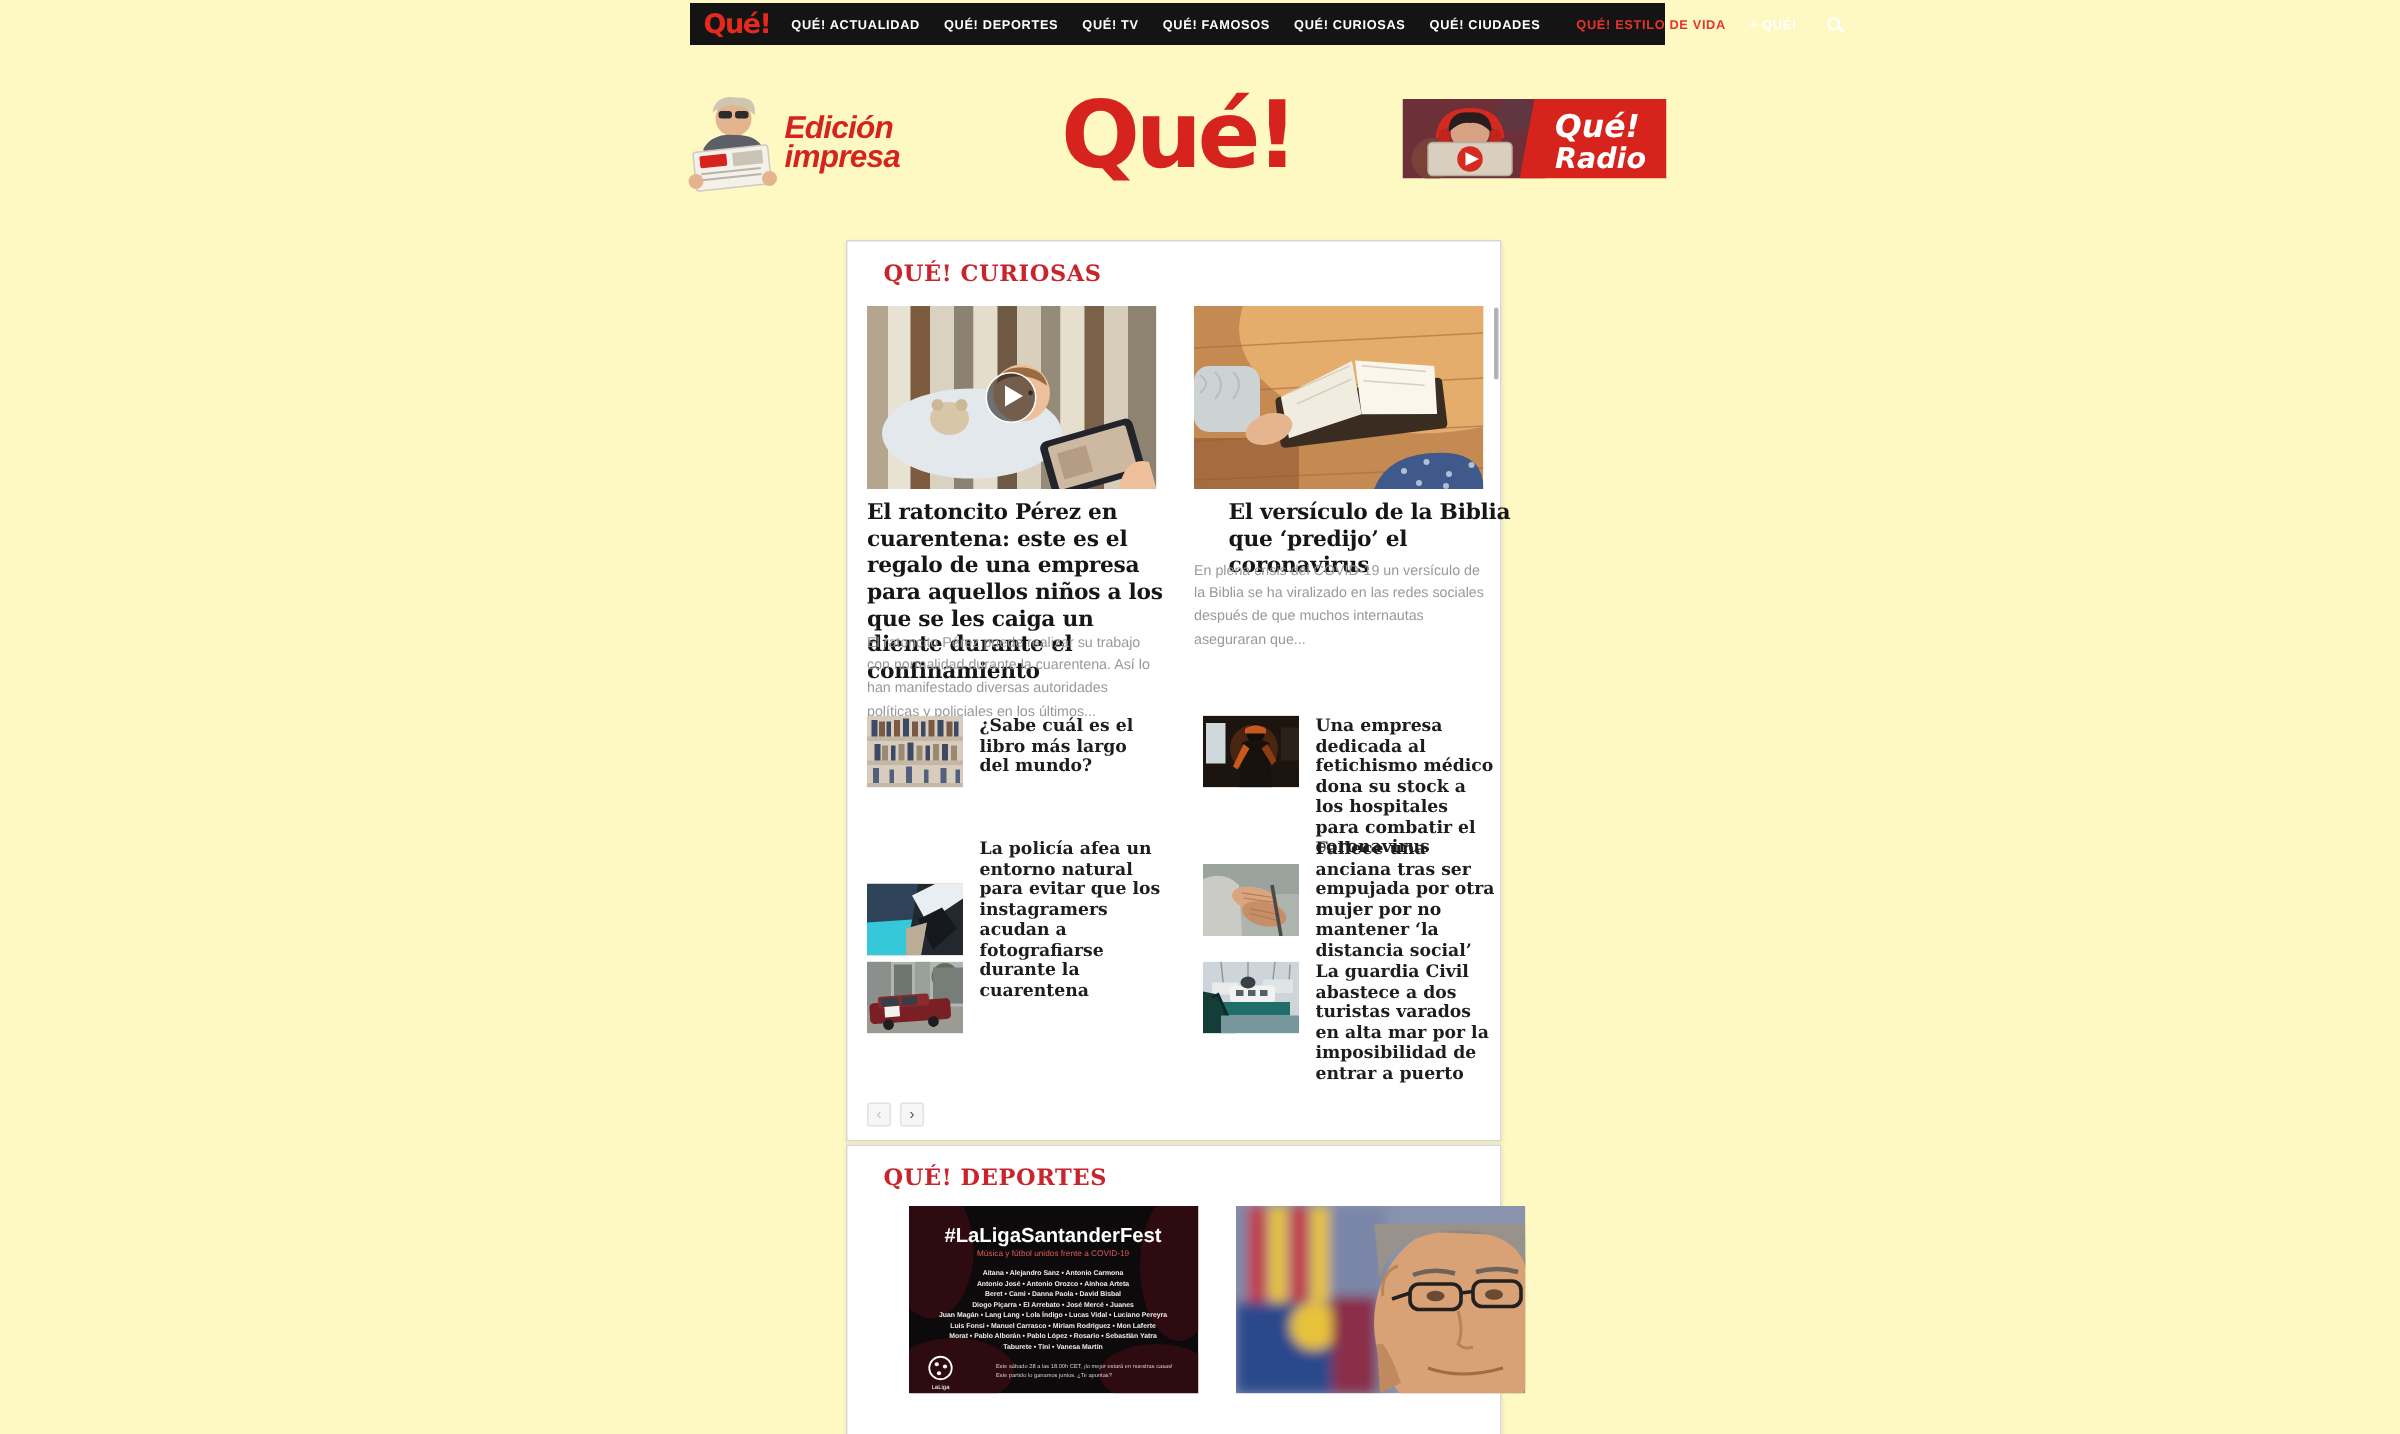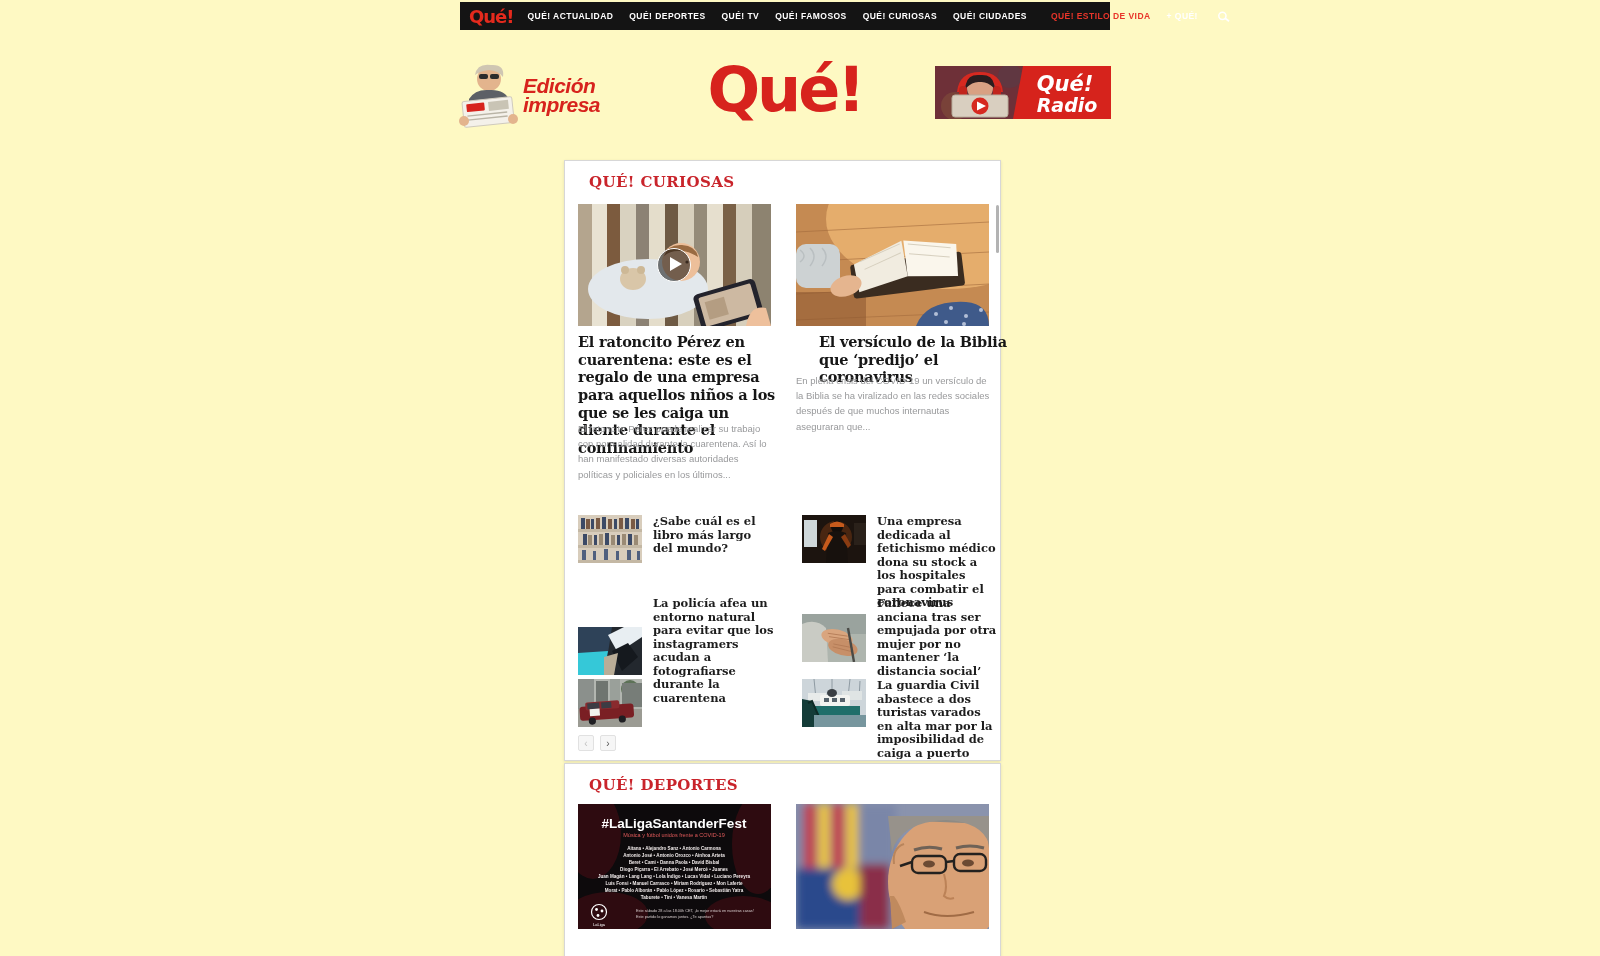--- a/index.html
+++ b/index.html
@@ -40,33 +40,33 @@
   .play-overlay { position:absolute; left:92px; top:87px; width:34px; height:34px;
     border-radius:50%; background:rgba(15,15,15,.55); border:1.5px solid #fff; cursor:pointer; }
   .play-overlay::after { content:""; position:absolute; left:12px; top:8px;
     border-left:12px solid #fff; border-top:7.5px solid transparent; border-bottom:7.5px solid transparent; }
   .headline-lg { position:absolute; top:172px; width:198px; color:#161616;
     font-family:"DejaVu Serif", serif; font-weight:bold; font-size:14.5px; line-height:1.22;
     letter-spacing:-.2px; cursor:pointer; }
   .hl-l { left:13px; } .hl-r { left:230px;margin-left:24px; }
   .excerpt { position:absolute; width:194px; color:#98999b; font-size:9.5px; line-height:1.6; }
   .ex-l { left:13px; top:260px; } .ex-r { left:231px; top:212px; }
-  .small-row { position:absolute; width:196px; display:flex; gap:11px; cursor:pointer;margin-top:38px; }
+  .small-row { position:absolute; width:196px; display:flex; gap:11px; cursor:pointer; }
   .row-c1 { left:13px; } .row-c2 { left:237px; }
   .row-1 { top:316px; } .row-2 { top:398px;align-items:center; } .row-3 { top:480px; }
   .thumb { width:64px; height:48px; flex:none; overflow:hidden; }
   .small-title { color:#1d1d1d; font-family:"DejaVu Serif", serif; font-weight:bold;
     font-size:11.5px; line-height:1.18; }
   .pager { position:absolute; left:13px; top:574px; display:flex; gap:6px; }
   .pager button { width:16px; height:16px; background:#f6f6f6; border:1px solid #e1e1e1;
     border-radius:2px; font-size:10px; line-height:13px; cursor:pointer; color:#555; padding:0; }
   .pager button.dim { color:#c2c2c2; }
   .scroll-thumb { position:absolute; right:1px; top:44px; width:3px; height:48px;
     background:#b3b3b3; border-radius:2px; cursor:pointer; }
-  .sport-img { position:absolute; top:40px; width:193px; height:125px; overflow:hidden; cursor:pointer; }
+  .sport-img { position:absolute; top:40px; width:193px; height:125px; overflow:hidden; cursor:pointer;margin-left:28px; }
 </style>
 </head>
 <body>
 
 <div id="page">
 
   <div class="topnav">
     <span class="nav-logo">Qué!</span>
     <span class="nav-item">QUÉ! ACTUALIDAD</span>
     <span class="nav-item">QUÉ! DEPORTES</span>
@@ -362,21 +362,21 @@
               <rect x="30" y="19" width="5" height="4"></rect>
               <rect x="38" y="19" width="5" height="4"></rect>
             </g>
           <rect x="12" y="27" width="46" height="9" fill="#1f6e6a"></rect>
           <path d="M0 48 L0 20 L10 22 L22 48 Z" fill="#143c38"></path>
           <path d="M6 24 L10 22 L18 40" stroke="#0d2a26" stroke-width="2" fill="none"></path>
           <rect x="12" y="36" width="52" height="12" fill="#77969e"></rect>
           <ellipse cx="30" cy="14" rx="5" ry="4" fill="#3a3f44"></ellipse>
         </svg>
       </div>
-      <div class="small-title">La guardia Civil abastece a dos turistas varados en alta mar por la imposibilidad de caiga a puerto</div>
+      <div class="small-title">La guardia Civil abastece a dos turistas varados en alta mar por la imposibilidad de entrar a puerto</div>
     </div>
 
     <div class="pager">
       <button class="dim">‹</button>
       <button>›</button>
     </div>
   </div>
 
   <div class="panel deportes">
     <div class="section-title">QUÉ! DEPORTES</div>

